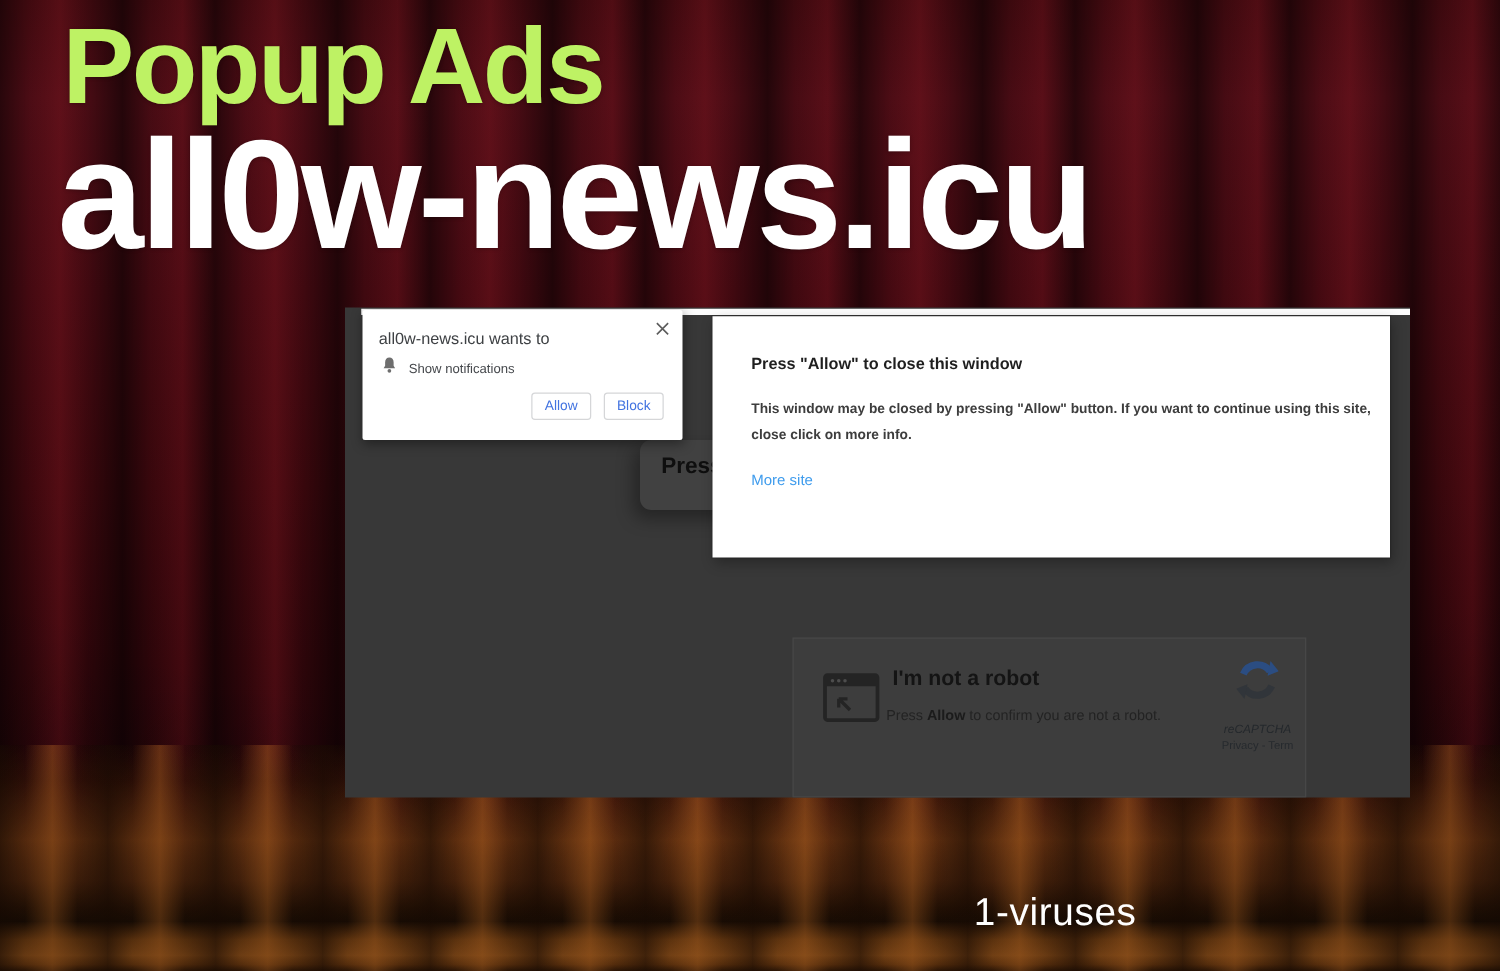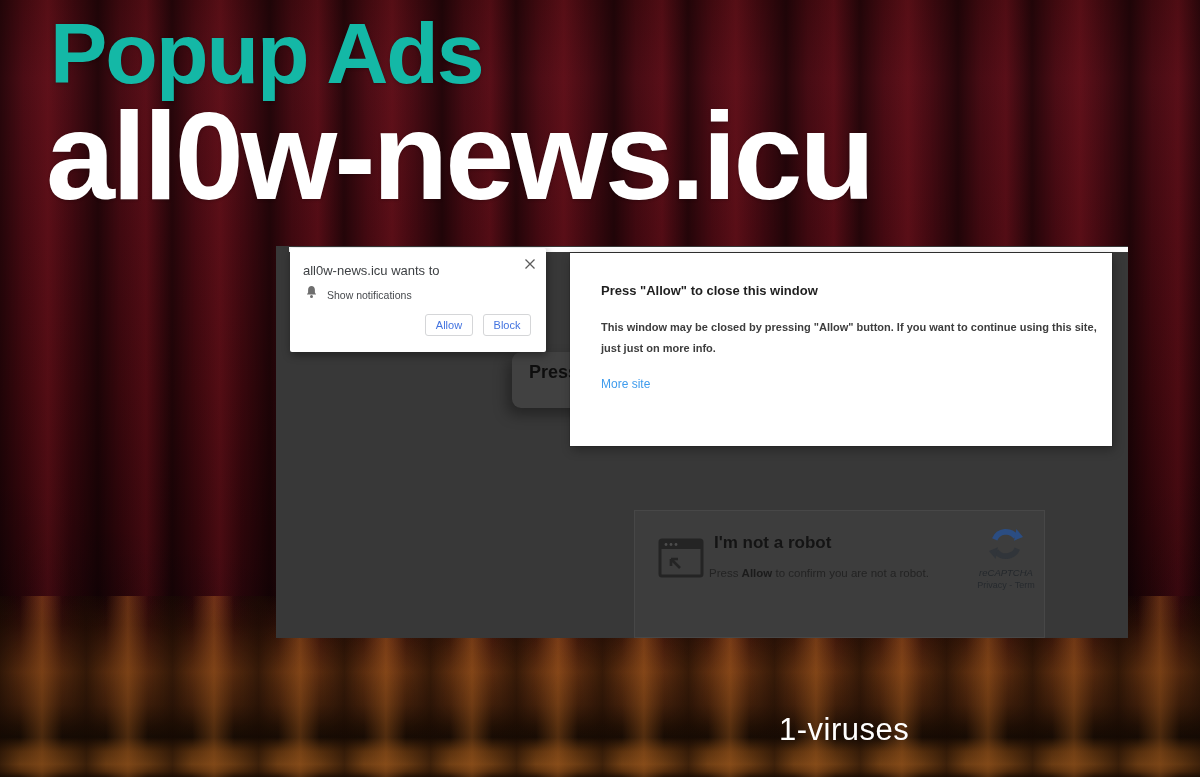--- a/index.html
+++ b/index.html
@@ -29,21 +29,21 @@
       repeating-linear-gradient(90deg,
         rgba(26,11,3,0.60) 0px, rgba(26,11,3,0.12) 20px, rgba(186,104,35,0.45) 42px,
         rgba(26,11,3,0.18) 62px, rgba(26,11,3,0.58) 86px),
       linear-gradient(180deg, rgba(44,7,9,0) 0%, rgba(70,28,9,0.55) 16%,
         rgba(126,64,20,0.85) 42%, #55290e 60%, #2c1506 72%, #1e0f05 78%,
         #7e4514 86%, #a05a1d 93%, #7c4212 97%, #3a1d08 100%);
   }
   
   .hero-title{
     position:absolute;left:50px;top:10px;
-    color:#14b8a6;font-size:86px;font-weight:700;letter-spacing:-2px;line-height:1;
+    color:#bef264;font-size:86px;font-weight:700;letter-spacing:-2px;line-height:1;
     text-shadow:0 1px 3px rgba(0,0,0,0.25);
   }
   .hero-domain{
     position:absolute;left:46px;top:94px;
     color:#ffffff;font-size:124px;font-weight:700;letter-spacing:-3px;line-height:1;
     text-shadow:0 1px 3px rgba(0,0,0,0.25);
   }
   .watermark{
     position:absolute;left:779px;top:712px;
     color:#ffffff;font-size:31px;font-weight:400;letter-spacing:0.5px;
@@ -88,21 +88,21 @@
   }
   
   .captcha{
     position:absolute;left:358px;top:264px;width:411px;height:128px;
     background:#3d3d3d;border:1px solid #474747;z-index:2;box-sizing:border-box;
   }
   .captcha-heading{position:absolute;left:79px;top:22px;font-size:17px;font-weight:700;color:#141414;}
   .captcha-sub{position:absolute;left:74px;top:56px;font-size:11.5px;color:#232323;}
   .captcha-sub b{color:#1b1b1b;}
   .recaptcha-wrap{position:absolute;left:336px;top:16px;width:70px;text-align:center;}
-  .recaptcha-brand{font-size:9.5px;color:#24282c;margin-top:2px;font-style:italic;}
+  .recaptcha-brand{font-size:9.5px;color:#24282c;margin-top:12px;font-style:italic;}
   .recaptcha-links{font-size:9px;color:#262a2e;margin-top:2px;}
   .win-icon{position:absolute;left:23px;top:26px;}
 </style>
 </head>
 <body>
 
 <div class="canvas">
   <div class="curtain"></div>
   <div class="stage"></div>
   <div class="vignette"></div>
@@ -114,21 +114,21 @@
     <div class="page-strip"></div>
 
     <div class="behind-dialog">
       <div class="txt">Press</div>
     </div>
 
     <div class="panel">
       <div class="panel-heading">Press "Allow" to close this window</div>
       <div class="panel-body">
         <div>This window may be closed by pressing "Allow" button. If you want to continue using this site,</div>
-        <div>just just on more info.</div>
+        <div>close click on more info.</div>
       </div>
       <div class="more-info">More site</div>
     </div>
 
     <div class="notif">
       <div class="notif-title">all0w-news.icu wants to</div>
       <div class="notif-perm">
         <span>
           <svg width="13" height="15" viewBox="0 0 13 15">
             <path d="M6.5 1 C4.5 1 3.1 2.6 3.1 4.7 L3.1 7.6 L1.9 9.6 L11.1 9.6 L9.9 7.6 L9.9 4.7 C9.9 2.6 8.5 1 6.5 1 Z" fill="#6e6e6e"></path>

